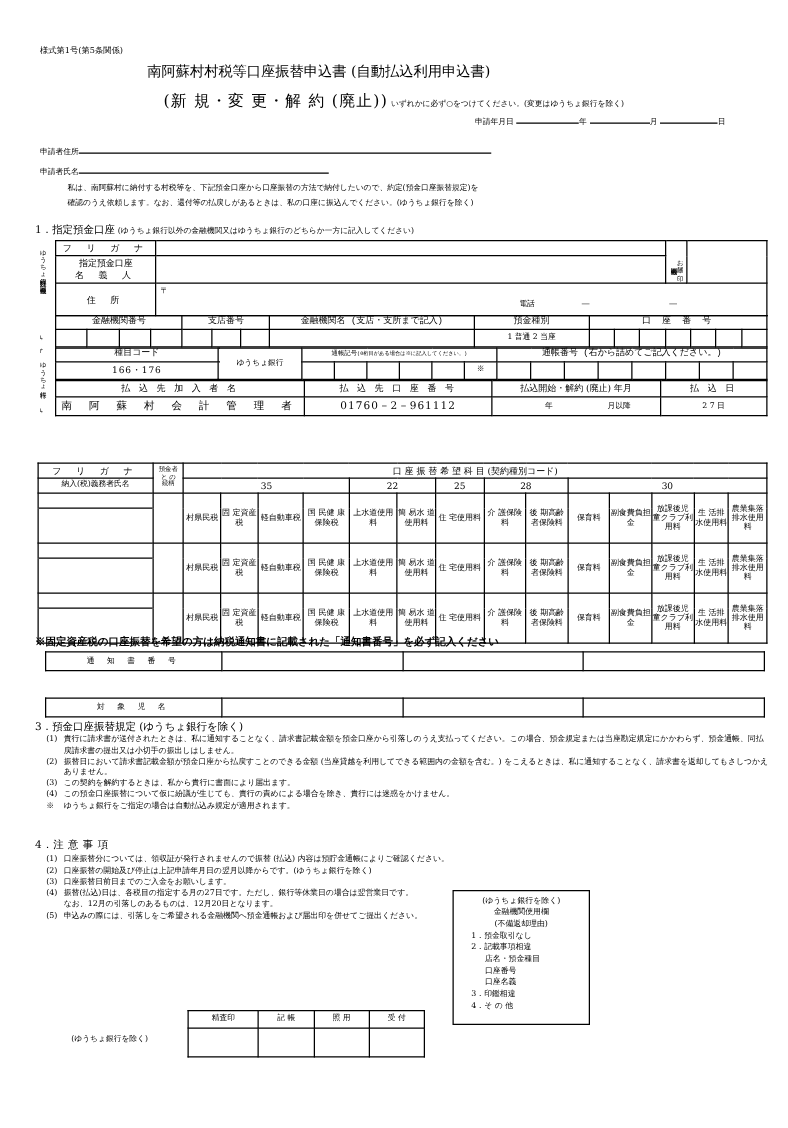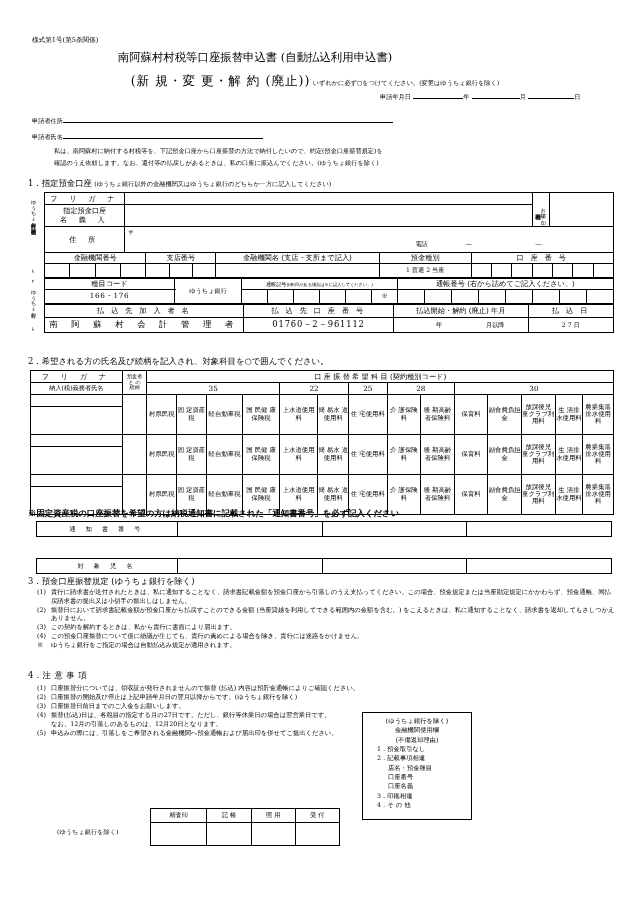--- a/index.html
+++ b/index.html
@@ -21,21 +21,21 @@
   .u-line{border-bottom:0.7px solid #000;display:inline-block;}
   .tiny{font-size:5.1px;}
   .sm{font-size:6.2px;}
   .md{font-size:8.4px;}
   .lg{font-size:11.4px;}
   .xl{font-size:12.6px;}
   .cell-t{font-size:6.4px;line-height:1.12;}
   .clause{display:flex;margin-bottom:0.5px;}
   .clause .no{width:23px;flex:none;text-align:left;padding-left:9px;box-sizing:border-box;}
   .clause .tx{flex:1;}
-  .hdrow td{height:9px;}
+  .hdrow td{height:9px;font-family:Liberation Mono, monospace;}
 </style>
 </head>
 <body>
 
 <div class="page">
 
   <div class="abs" style="left:32px;top:36px;font-size:6.6px;">様式第1号(第5条関係)</div>
 
   <div class="abs lg" style="left:0;top:50px;width:510px;text-align:center;">南阿蘇村村税等口座振替申込書 (自動払込利用申込書)</div>
 
@@ -178,21 +178,20 @@
       <td class="md" style="letter-spacing:0.1em;">01760－2－961112</td>
       <td style="position:relative;">
         <div class="abs sm" style="left:42px;top:3px;">年</div>
         <div class="abs sm" style="left:92px;top:3px;">月以降</div>
       </td>
       <td class="sm">2 7 日</td>
     </tr>
   </tbody>
     </table>
 
-  <div class="abs md" style="left:28px;top:356px;">2．希望される方の氏名及び続柄を記入され、対象科目を○で囲んでください。</div>
 
   <table class="abs thickbox" style="left:30px;top:370px;width:584px;">
     <tbody>
         <tr>
       <td style="width:92px;height:11px;" class="sp2">フ リ ガ ナ</td>
       <td rowspan="2" style="width:24px;line-height:1.05;" class="tiny">
         <div>預金者</div>
         <div>と の</div>
         <div>続柄</div>
       </td>

